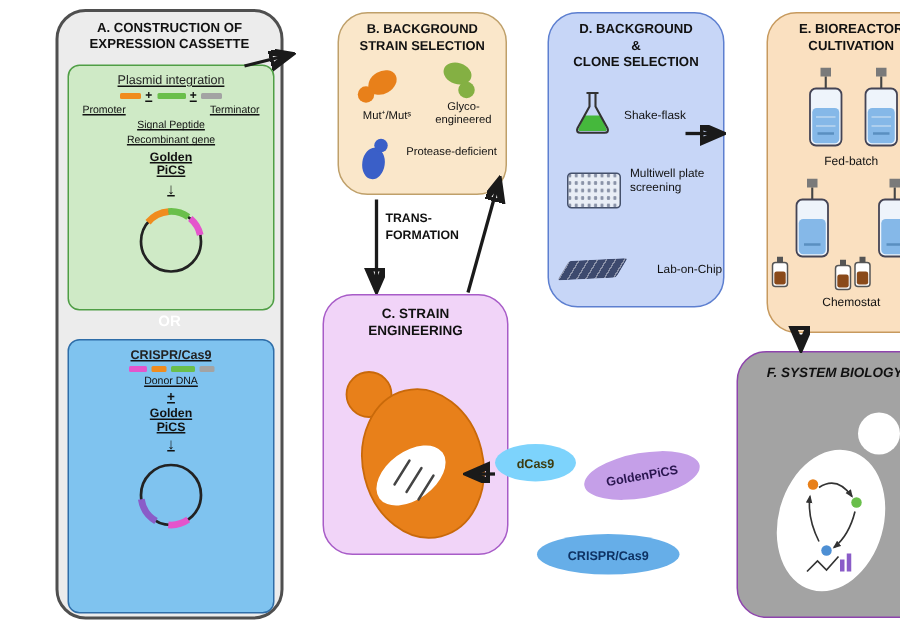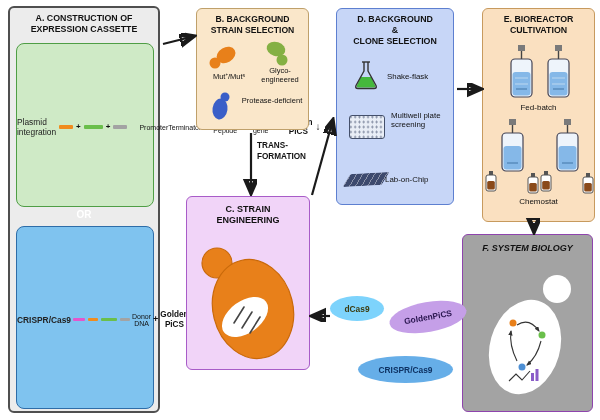--- a/index.html
+++ b/index.html
@@ -2,28 +2,28 @@
 <html><head>
 <meta charset="utf-8">
 <style>
   * { margin:0; padding:0; box-sizing:border-box; }
   body { font-family:"Liberation Sans", sans-serif; background:#fff; color:#111; }
   .canvas { position:relative; width:600px; height:420px; background:#fff; overflow:hidden; }
 
   .arrow-layer { position:absolute; left:0; top:0; z-index:3; pointer-events:none; }
   .arrow-layer path { stroke:#1a1a1a; stroke-width:2.2; fill:none; marker-end:url(#ah); }
 
-  .panel { position:absolute; border-radius:6px; border:1.5px solid #888; z-index:1; }
+  .panel { position:absolute; border-radius:20px; border:1.5px solid #888; z-index:1;margin-left:29px; }
   .ptitle { font-size:8.8px; font-weight:bold; text-align:center; line-height:1.25; color:#111; }
 
   
   #panel-a { left:8px; top:6px; width:152px; height:407px; border:2px solid #4f4f4f; }
   #panel-a .ptitle { padding:5px 4px 0; }
   .subbox { position:absolute; left:6px; width:138px; border-radius:8px;
-            display:flex; flex-direction:row; align-items:center; }
+            display:flex; flex-direction:column; align-items:center;text-decoration:underline; }
   #plasmid-box { top:35px; height:164px; border:1.5px solid #4f9e45; padding-top:4px; gap:3px; }
   #crispr-box  { top:218px; height:183px; border:1.5px solid #2e6da8; padding-top:4px; gap:2px; }
   .sub-title { font-size:8.4px; color:#222; }
   .sub-title.bold { font-weight:bold; }
   .seg-row { display:flex; align-items:center; gap:3px; height:6px; }
   .seg { display:inline-block; height:3.5px; border-radius:1px; }
   .seg-orange { background:#f08c1e; width:14px; }
   .seg-green  { background:#6abf4b; width:19px; }
   .seg-gray   { background:#a3a3a3; width:14px; }
   .seg-pink   { background:#e455cc; width:12px; }
@@ -197,21 +197,21 @@
     </h2>
     <svg class="abs" style="left:16px; top:52px;" width="26" height="30" viewBox="0 0 26 30">
       <path d="M9,1 L17,1" stroke="#333" stroke-width="1.4"></path>
       <path d="M7.8,16 L18.2,16 L22.3,25 Q23,26.4 20.8,26.4 L5.2,26.4 Q3,26.4 3.7,25 Z" fill="#45b83c"></path>
       <path d="M11,1 L11,10 L3,24.5 Q1.8,27.5 5,27.5 L21,27.5 Q24.2,27.5 23,24.5 L15,10 L15,1" fill="none" stroke="#333" stroke-width="1.4" stroke-linejoin="round"></path>
     </svg>
     <div class="abs d-lbl" style="left:50px; top:63px;">Shake-flask</div>
     <div class="abs plate" style="left:12px; top:106px;"></div>
     <div class="abs d-lbl" style="left:54px; top:102px; width:60px;">Multiwell plate screening</div>
     <div class="abs chip" style="left:10px; top:164px;"></div>
-    <div class="abs d-lbl" style="left:48px; top:166px;">Lab-on-Chip</div>
+    <div class="abs d-lbl" style="left:72px; top:166px;">Lab-on-Chip</div>
   </section>
 
   <section class="panel" id="panel-e" style="background-color: rgb(250, 224, 192);">
     <h2 class="ptitle">E. BIOREACTOR CULTIVATION</h2>
 
     <svg class="abs" style="left:24px; top:36px;" width="28" height="54" viewBox="0 0 28 54">
       <rect x="11" y="0" width="7" height="6" fill="#7a7a7a"></rect>
       <line x1="14.5" y1="6" x2="14.5" y2="38" stroke="#444" stroke-width="1.4"></line>
       <rect x="4" y="14" width="21" height="38" rx="4" fill="#eef4fb" stroke="#445" stroke-width="1.2"></rect>
       <rect x="5.5" y="27" width="18" height="23.5" rx="3" fill="#85b8e8"></rect>

